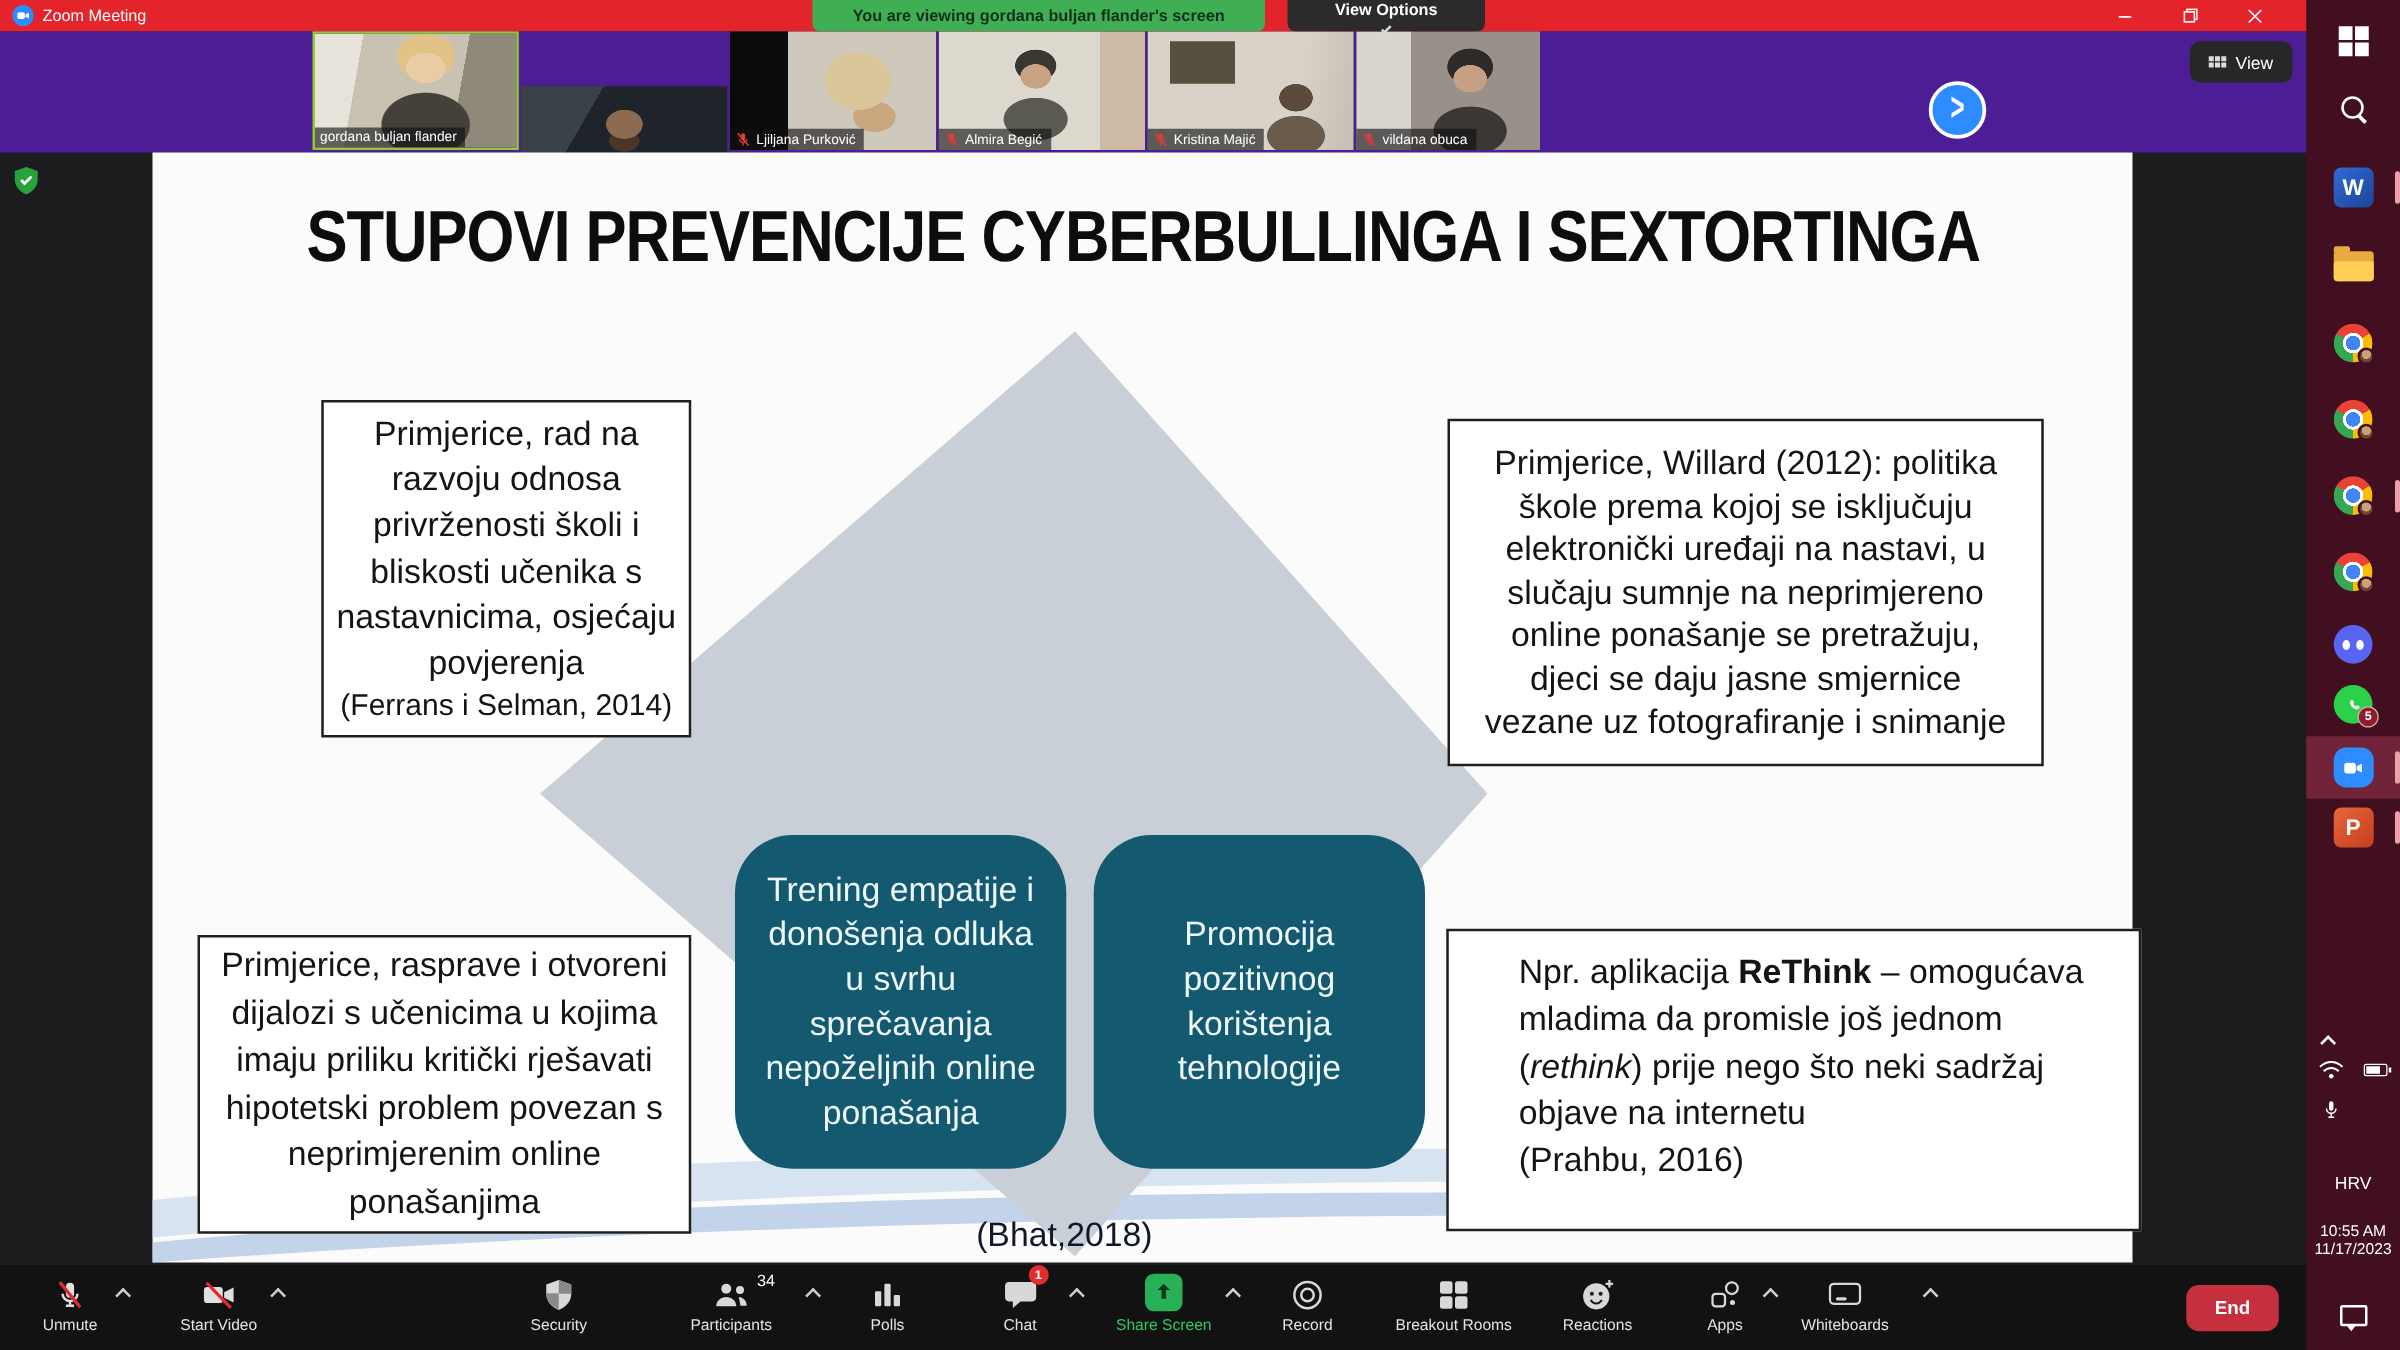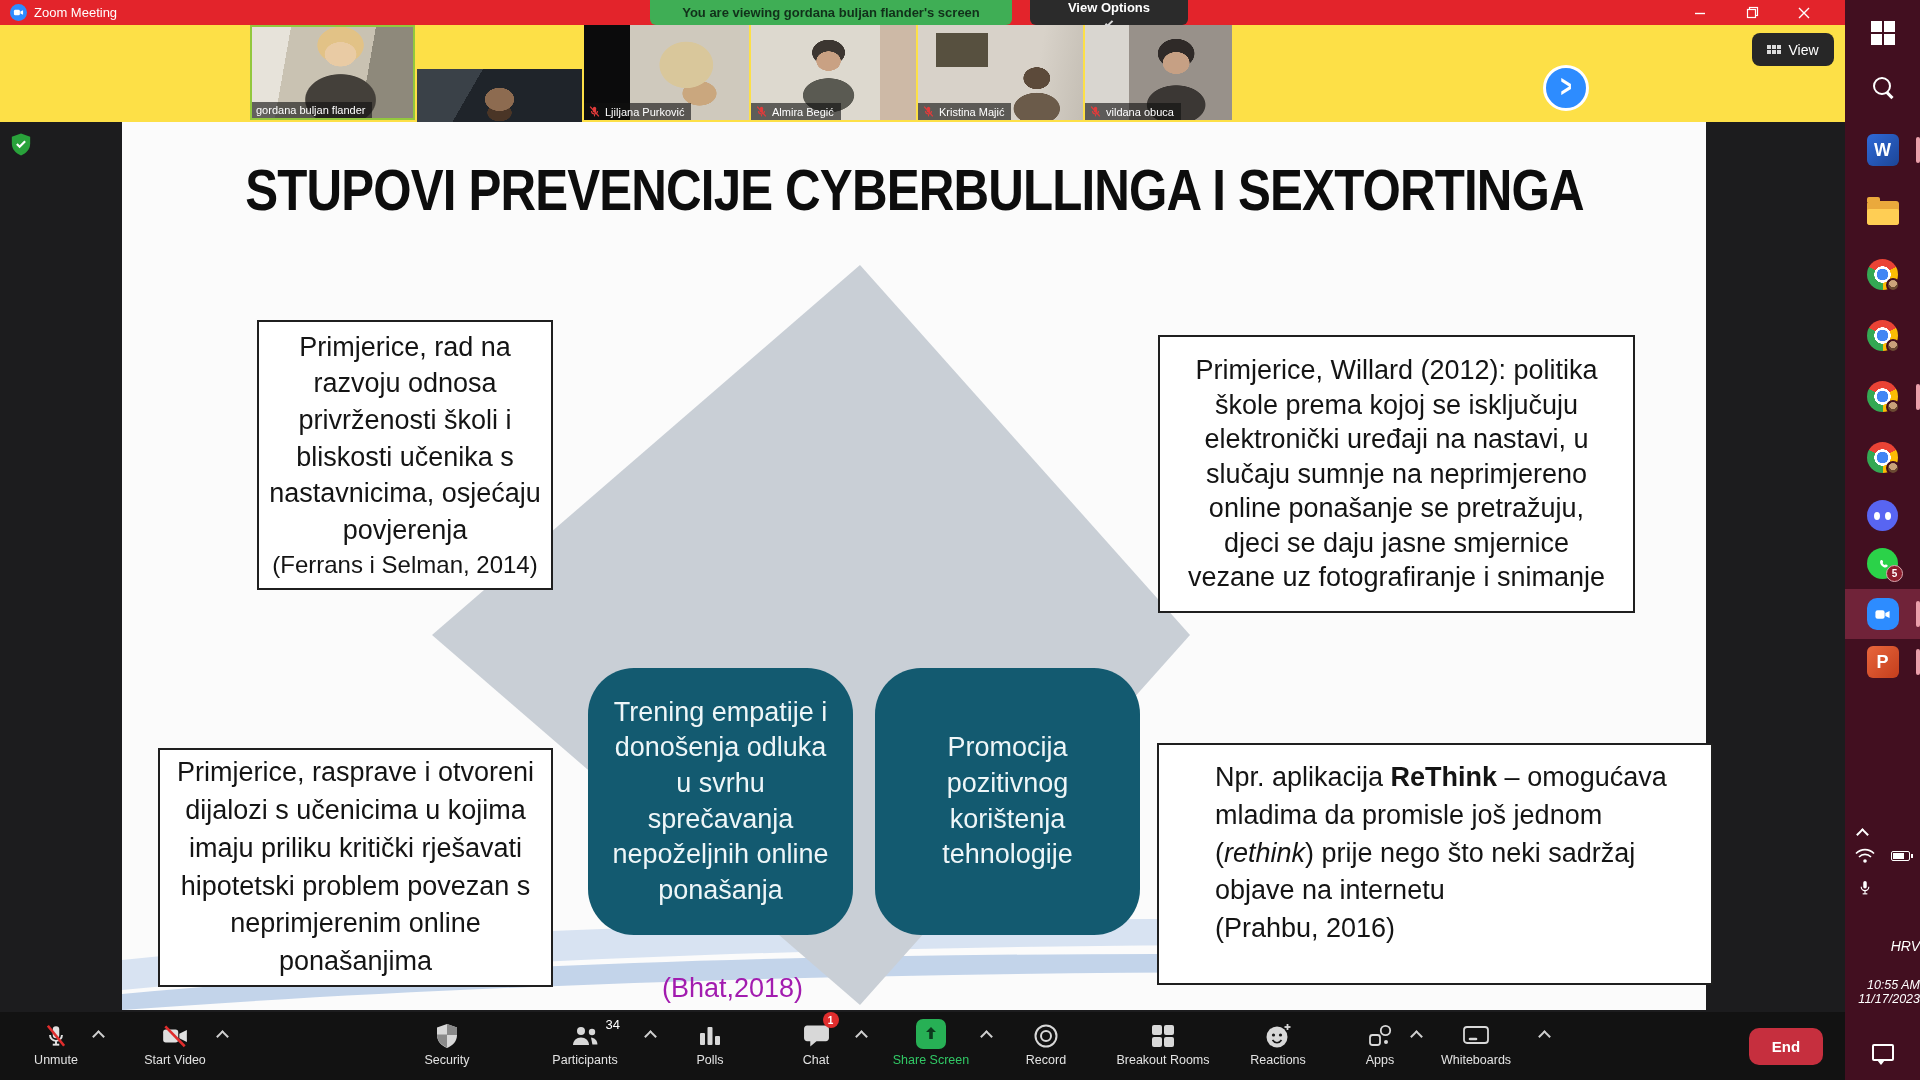--- a/index.html
+++ b/index.html
@@ -17,21 +17,21 @@
                   color:#11301a; font-size:13px; font-weight:bold; }
   .view-options { position:absolute; left:1030px; top:0; width:158px; height:25px; background:#2b2b2b;
                   border-radius:0 0 6px 6px; display:flex; align-items:center; justify-content:center; gap:10px;
                   color:#fff; font-size:13px; font-weight:bold; cursor:pointer;flex-direction:column; }
   .chev-down { width:8px; height:8px; border-left:2px solid #d9d9d9; border-bottom:2px solid #d9d9d9;
                transform:rotate(-45deg); margin-top:-4px; }
   .win-controls { position:absolute; right:18px; top:0; height:25px; display:flex; }
   .wc { width:52px; height:25px; display:flex; align-items:center; justify-content:center; color:#fff; cursor:pointer; }
 
   
-  .video-strip { position:absolute; left:0; top:25px; width:1848px; height:97px; background:#fde047;text-decoration:underline; }
+  .video-strip { position:absolute; left:0; top:25px; width:1848px; height:97px; background:#4c1d95;text-decoration:underline; }
   .thumb { position:absolute; top:0; height:95px; overflow:hidden; background:#333; }
   .thumb .vid { position:absolute; inset:0; }
   .thumb.active { border:2px solid #93c83d; }
   .ptag { position:absolute; left:0; bottom:0; display:flex; align-items:center; gap:4px;
           background:rgba(16,16,16,0.62); color:#fff; font-size:11px; padding:2px 7px 2px 4px; max-width:100%;
           white-space:nowrap; }
   .v1 { background:
         radial-gradient(ellipse 26px 20px at 55% 30%, #e9cba4 60%, transparent 62%),
         radial-gradient(ellipse 38px 30px at 55% 20%, #e2c286 60%, transparent 62%),
         radial-gradient(ellipse 58px 42px at 55% 80%, #44403a 60%, transparent 62%),
@@ -86,21 +86,21 @@
   .p2 { left:466px; top:546px; width:265px; height:267px; }
   .p3 { left:753px; top:546px; width:265px; height:267px; }
   .wbox { position:absolute; background:#fff; border:2px solid #1f1f1f; display:flex; flex-direction:column;
           align-items:center; justify-content:center; text-align:center; }
   .wb-tl { left:135px; top:198px; width:296px; height:270px; font-size:27px; line-height:1.36; padding:4px 8px; }
   .wb-tl .cite { font-size:24px; }
   .wb-tr { left:1036px; top:213px; width:477px; height:278px; font-size:27px; line-height:1.28; padding:4px 20px; }
   .wb-bl { left:36px; top:626px; width:395px; height:239px; font-size:27px; line-height:1.4; padding:4px 10px; }
   .wb-br { left:1035px; top:621px; width:556px; height:242px; font-size:27px; line-height:1.4;
            align-items:flex-start; text-align:left; padding:14px 20px 0 56px; justify-content:flex-start; }
-  .bhat { position:absolute; left:540px; top:851px; width:260px; text-align:left; font-size:27px; color:#a21caf; }
+  .bhat { position:absolute; left:540px; top:851px; width:260px; text-align:right; font-size:27px; color:#0f172a; }
 
   
   .toolbar { position:absolute; left:0; top:1012px; width:1848px; height:68px; background:#121212; z-index:35; }
   .titem { position:absolute; top:7px; display:flex; flex-direction:column; align-items:center; gap:4px;
            cursor:pointer; }
   .ticon { height:30px; display:flex; align-items:flex-end; justify-content:center; position:relative; }
   .tlabel { font-size:12.5px; color:#e3e3e3; white-space:nowrap; }
   .tlabel.green { color:#31c865; }
   .caret { position:absolute; top:20px; width:9px; height:9px; border-left:2px solid #cfcfcf;
            border-top:2px solid #cfcfcf; transform:rotate(45deg); cursor:pointer; }
@@ -146,21 +146,21 @@
   .discord-ico::before, .discord-ico::after { content:""; position:absolute; top:12px; width:6px; height:8px;
         border-radius:50%; background:#fff; }
   .discord-ico::before { left:7px; } .discord-ico::after { right:7px; }
   .wa-ico { position:relative; width:31px; height:31px; border-radius:50%; background:#2bd249;
             display:flex; align-items:center; justify-content:center; }
   .wa-badge { position:absolute; right:-5px; bottom:-3px; width:17px; height:17px; border-radius:50%;
               background:#8c1d2c; border:1px solid #d9aab2; color:#fff; font-size:10px; font-weight:bold;
               display:flex; align-items:center; justify-content:center; }
   .zoom-ico { width:32px; height:32px; border-radius:10px; background:#2d8cff; display:flex;
               align-items:center; justify-content:center; }
-  .tray-text { position:absolute; left:0; width:75px; text-align:right; color:#fff;font-style:italic; }
+  .tray-text { position:absolute; left:0; width:75px; text-align:center; color:#fff; }
   .notif-ico { position:relative; width:22px; height:17px; border:2px solid #fff; border-radius:2px; }
   .notif-ico::after { content:""; position:absolute; left:3px; bottom:-6px; width:0; height:0;
         border-left:4px solid transparent; border-right:4px solid transparent; border-top:5px solid #fff; }
   .chev-up-w { width:9px; height:9px; border-left:2px solid #fff; border-top:2px solid #fff; transform:rotate(45deg); }
   .batt { position:relative; width:19px; height:10px; border:1.5px solid #fff; border-radius:2px; }
   .batt::before { content:""; position:absolute; right:-4px; top:2px; width:2.5px; height:4px; background:#fff; }
   .batt::after { content:""; position:absolute; left:1px; top:1px; bottom:1px; width:11px; background:#fff; }
 </style>
 </head>
 <body>

